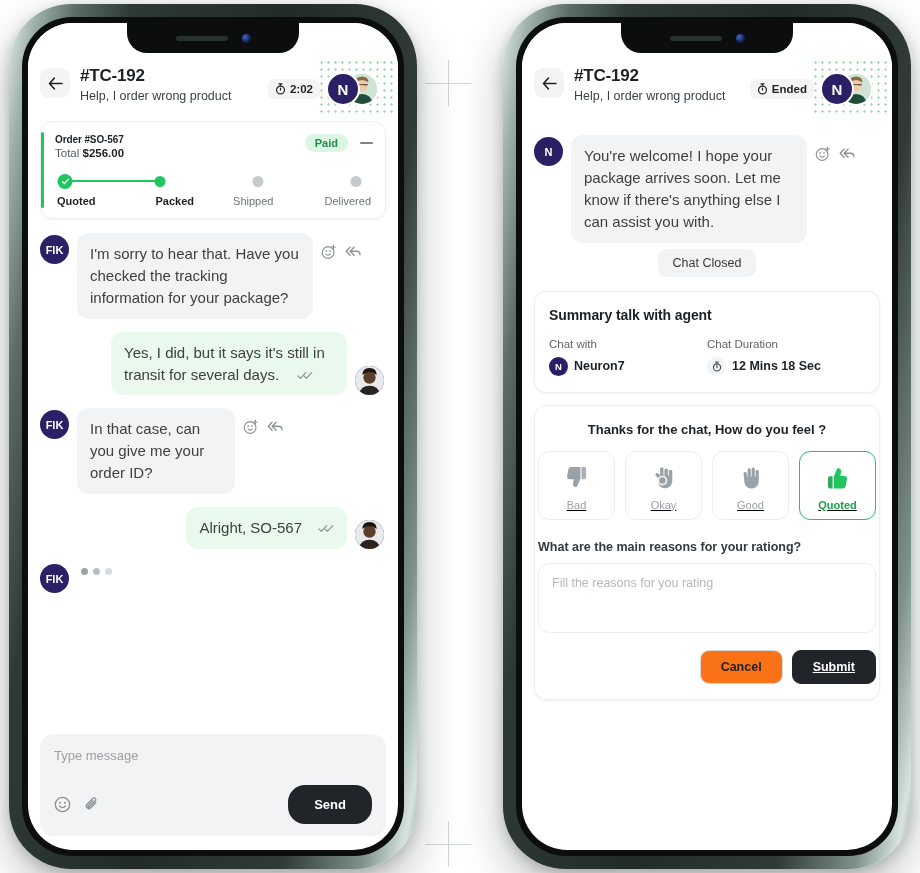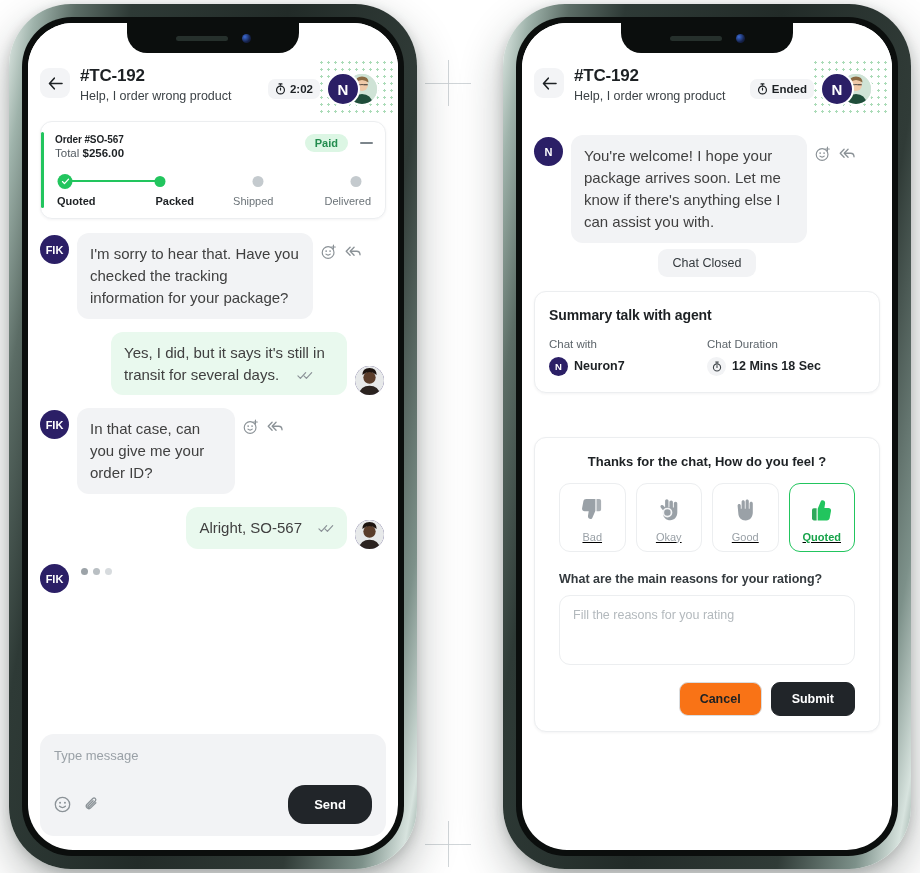--- a/index.html
+++ b/index.html
@@ -331,21 +331,21 @@
     background: #2b1f66; color: #fff;
     font-size: 9.5px; font-weight: bold;
     display: flex; align-items: center; justify-content: center;
   }
   .mini-clock {
     width: 19px; height: 19px; border-radius: 50%;
     background: #f2f3f5;
     display: flex; align-items: center; justify-content: center;
   }
 
-  .rating-card { padding: 16px 24px 15px; margin-top: 32px; }
+  .rating-card { padding: 16px 3px 15px; }
   .rating-q {
     text-align: center;
     font-size: 13px; font-weight: bold; color: #1d2124;
   }
   .rating-opts { display: flex; gap: 10px; margin-top: 14px; justify-content: center; text-decoration: underline; }
   .rating-opt {
     flex: 1;
     border: 1px solid #eceef0;
     border-radius: 11px;
     padding: 11px 4px 8px;
@@ -375,21 +375,21 @@
     margin-top: 17px;
   }
   .btn {
     border-radius: 9px;
     padding: 9px 20px;
     font-size: 12.5px; font-weight: bold;
     font-family: inherit;
     cursor: pointer;
   }
   .btn-cancel { background: #f97316; border: 1px solid #d9dde0; color: #1d2124; }
-  .btn-submit { background: #212529; border: 1px solid #212529; color: #fff; }
+  .btn-submit { background: #212529; border: 1px solid #212529; color: #fff; text-decoration: underline; }
 </style>
 </head>
 <body>
 
 <div class="guide-h" style="left:425px; top:83px;"></div>
 <div class="guide-v" style="left:448px; top:60px;"></div>
 <div class="guide-h" style="left:425px; top:844px;"></div>
 <div class="guide-v" style="left:448px; top:821px;"></div>
 
 <div class="phone left">

